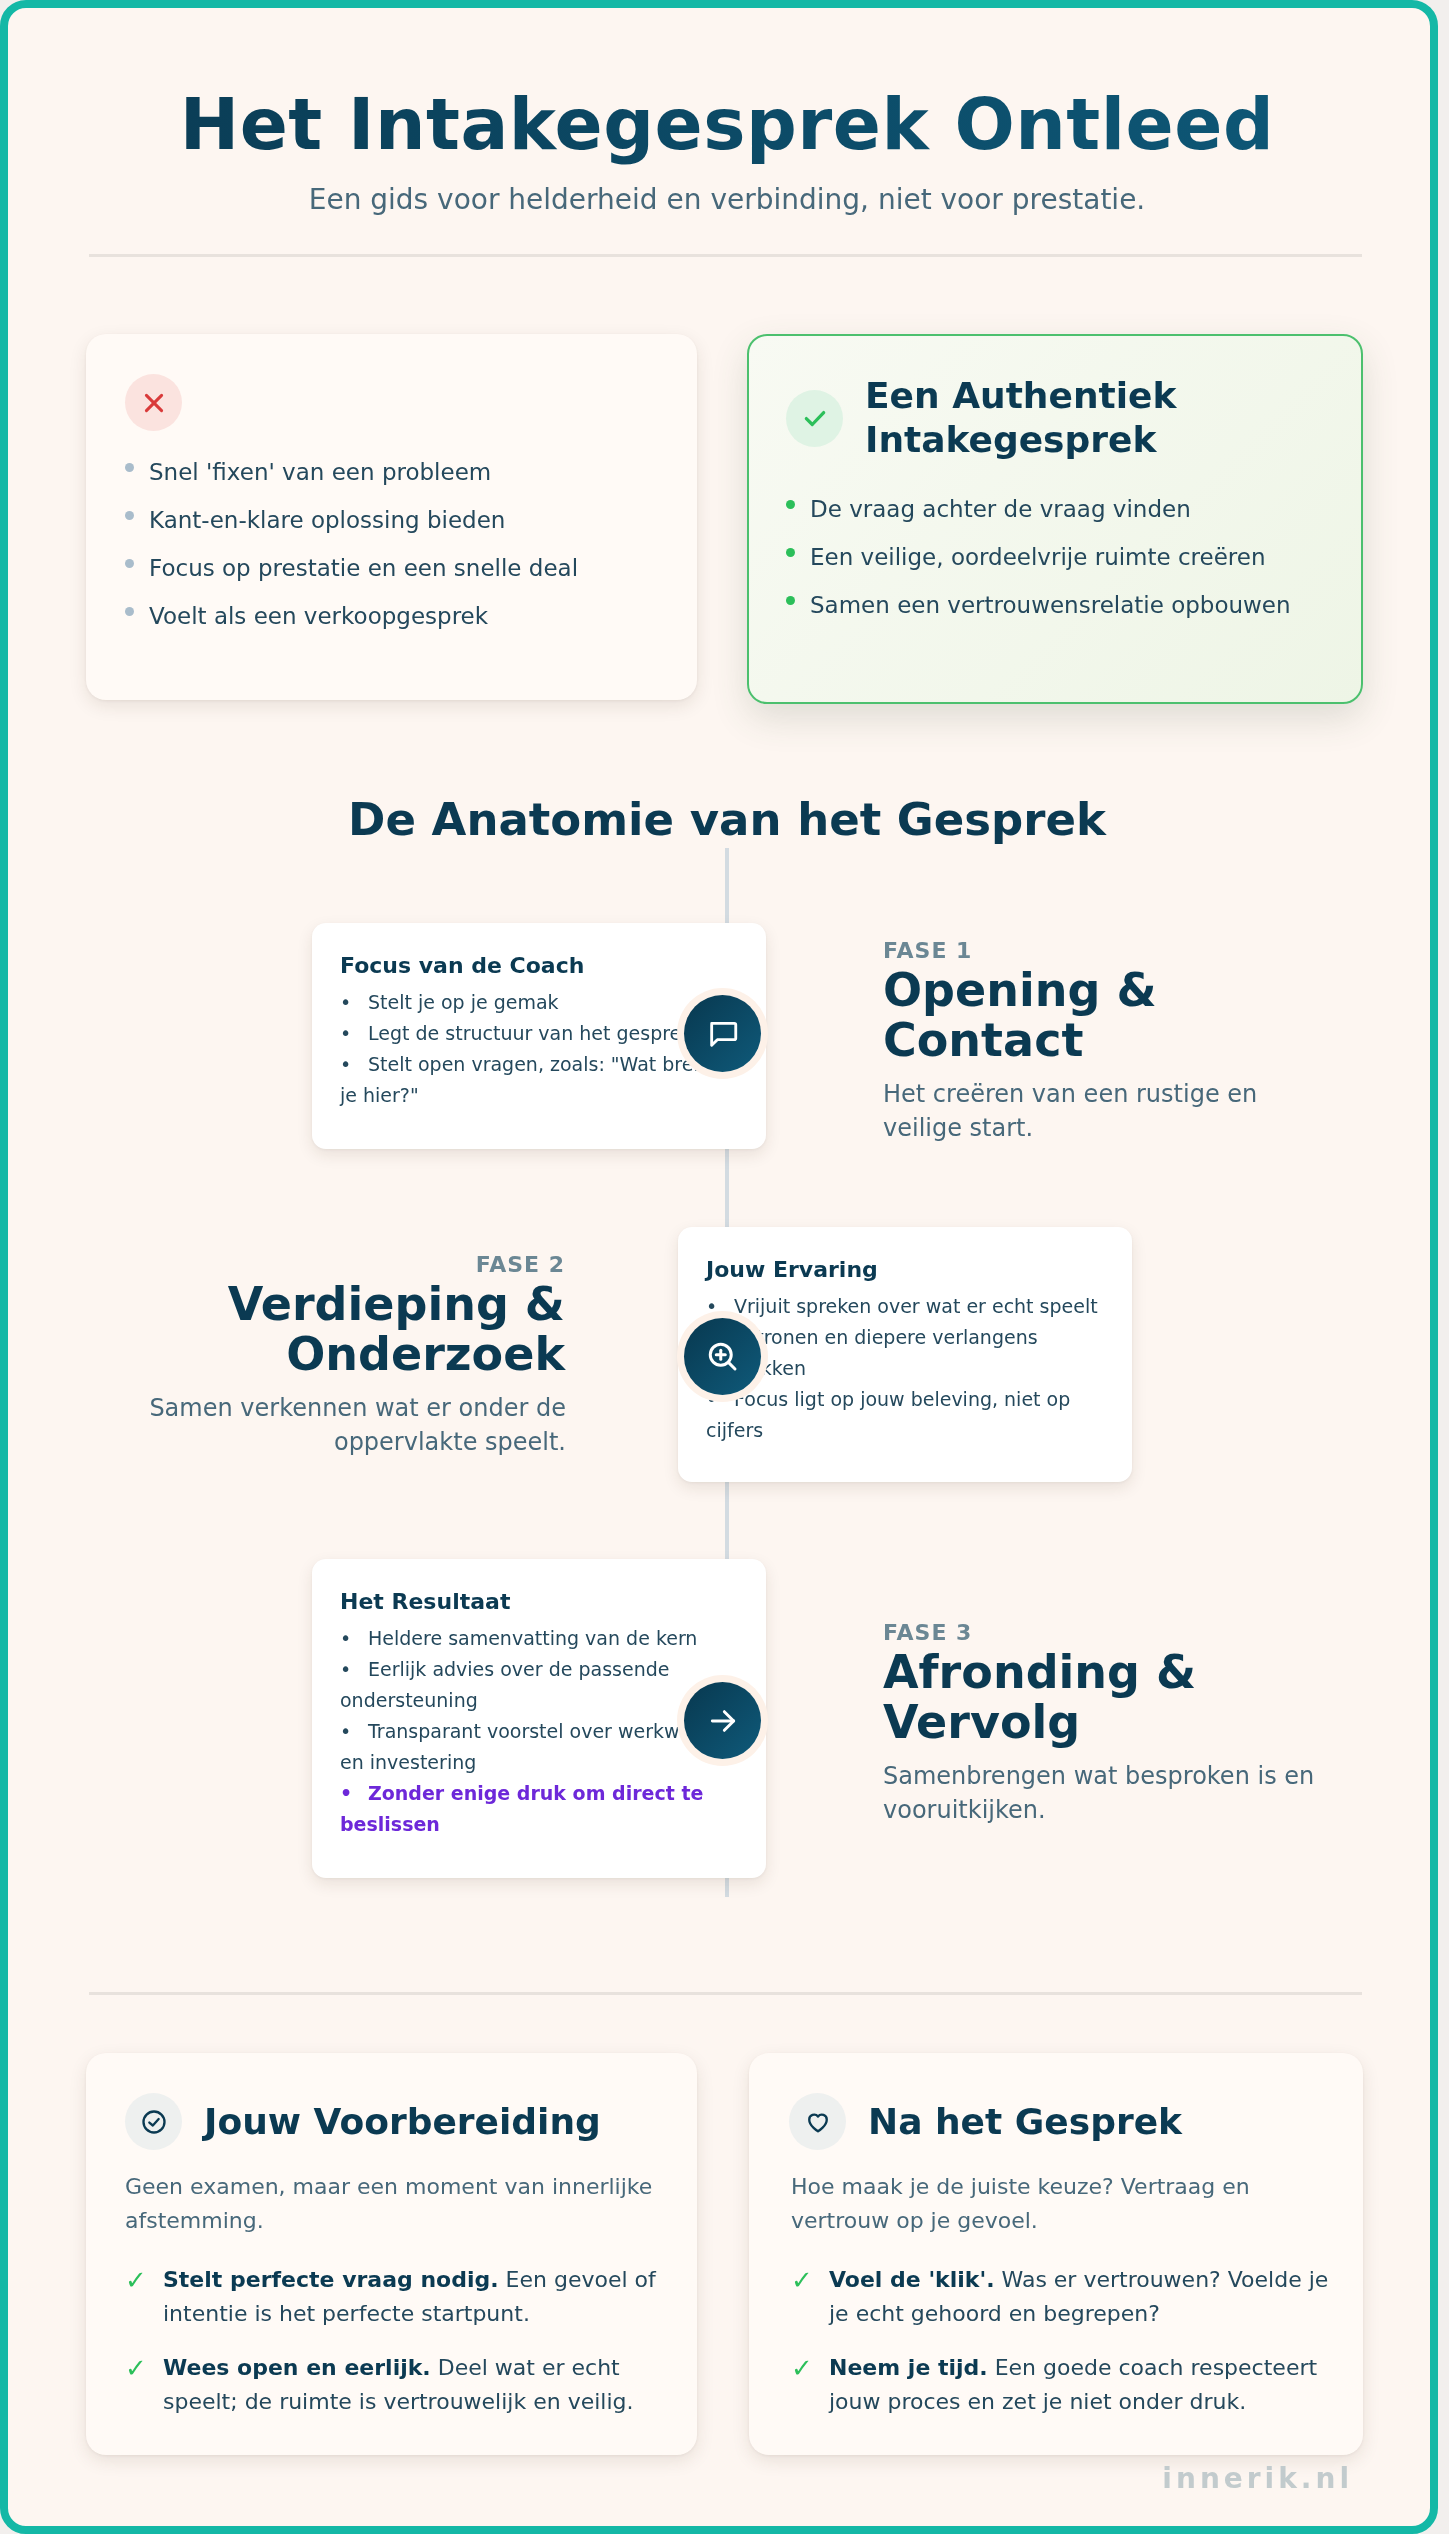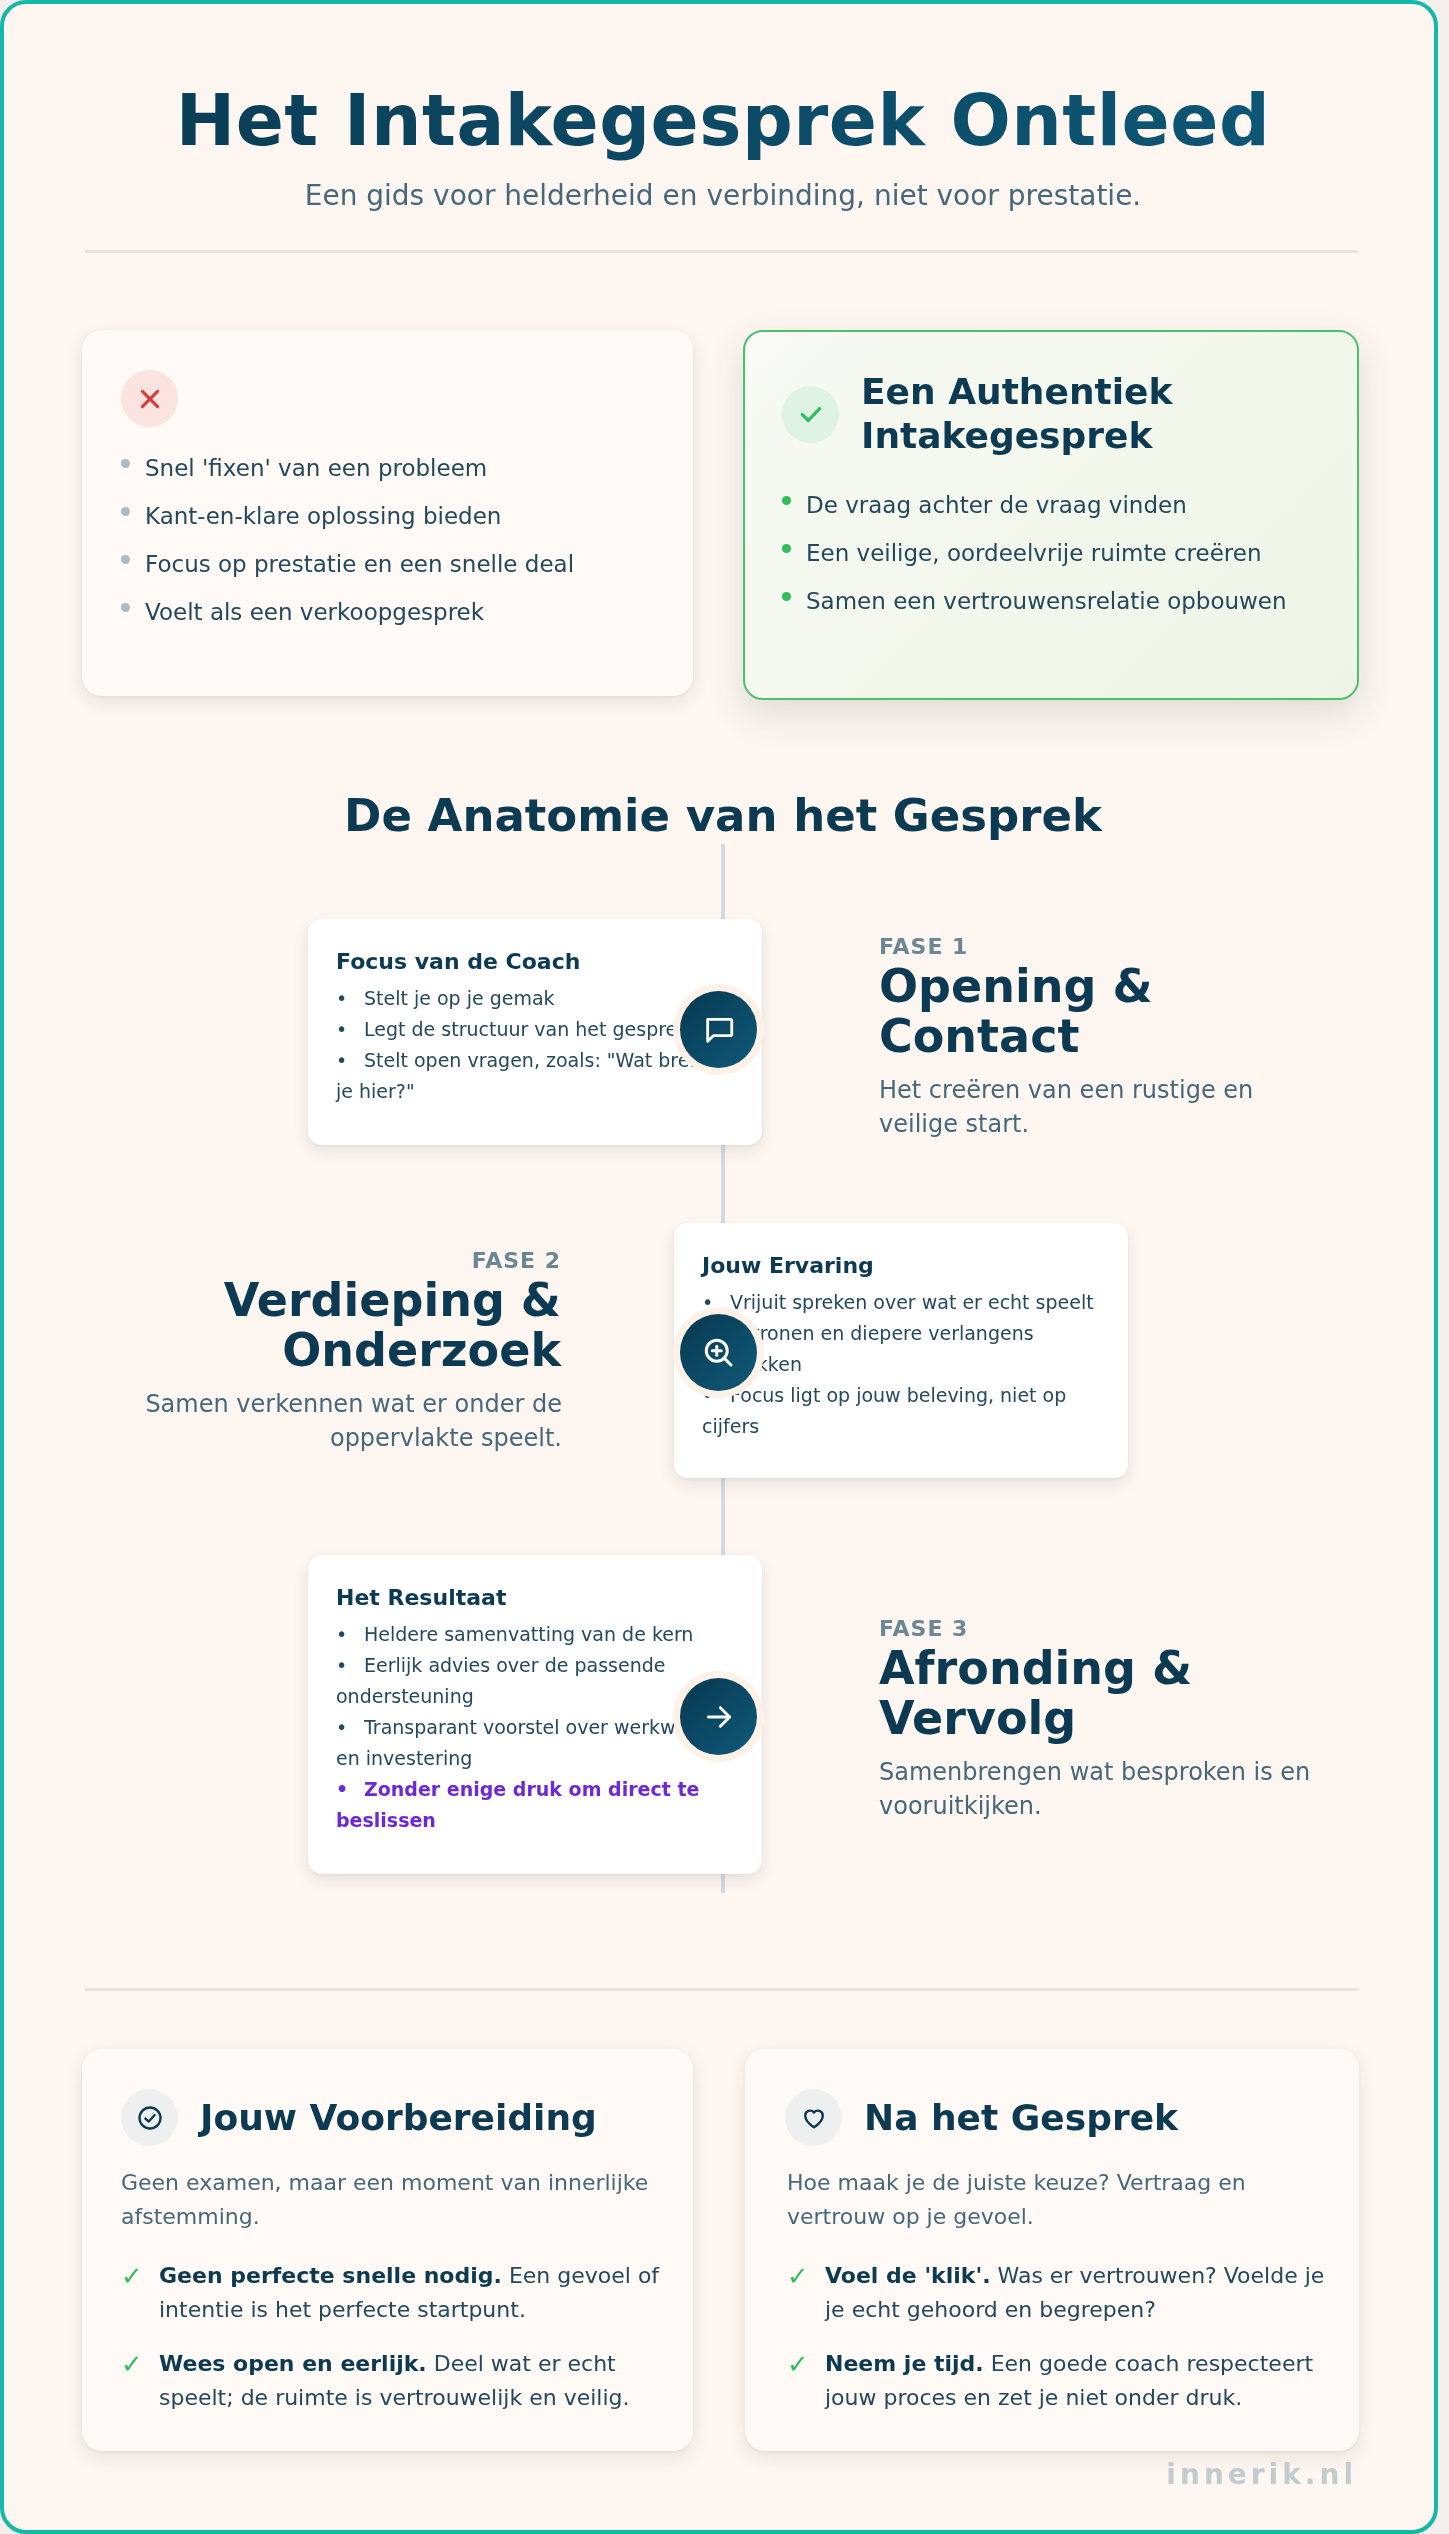--- a/index.html
+++ b/index.html
@@ -1,21 +1,21 @@
 <!DOCTYPE html>
 <html><head>
 <meta charset="utf-8">
 <style>
   * { box-sizing: border-box; margin: 0; padding: 0; }
   html, body { width: 1449px; height: 2534px; background: #f2efed; overflow: hidden; }
   body { font-family: "DejaVu Sans", sans-serif; color: #0b3a52; position: relative; }
 
   .frame {
     position: absolute; left: 0; top: 0; width: 1438px; height: 2534px;
-    background: #fdf6f1; border: 4px solid #14b8a6; border-radius: 26px;
+    background: #fdf6f1; border: 8px solid #14b8a6; border-radius: 26px;
   }
 
   .title {
     position: absolute; left: 0; width: 1438px; top: 73px; text-align: center;
     font-size: 71px; font-weight: bold; line-height: 87px;
     background: linear-gradient(90deg, #0a3a52 0%, #0e5a7a 100%);
     -webkit-background-clip: text; background-clip: text; color: transparent;
     letter-spacing: 0.5px;
   }
   .subtitle {
@@ -218,21 +218,21 @@
       <div class="icon-bubble neutral">
         <svg width="28" height="28" viewBox="0 0 24 24" fill="none" stroke="#0b3a52" stroke-width="2" stroke-linecap="round" stroke-linejoin="round">
             <circle cx="12" cy="12" r="9"></circle>
             <polyline points="8,12.5 11,15 16,9.5"></polyline>
           </svg>
       </div>
       <h3 class="card-title">Jouw Voorbereiding</h3>
     </div>
     <p class="intro" style="left:39px; top:117px; width:554px;">Geen examen, maar een moment van innerlijke afstemming.</p>
     <ul class="checks" style="left:39px; top:210px; width:545px;">
-      <li><span class="ck">✓</span><b>Geen perfecte snelle nodig.</b><span> Een gevoel of intentie is het perfecte startpunt.</span></li>
+      <li><span class="ck">✓</span><b>Stelt perfecte vraag nodig.</b><span> Een gevoel of intentie is het perfecte startpunt.</span></li>
       <li><span class="ck">✓</span><b>Wees open en eerlijk.</b><span> Deel wat er echt speelt; de ruimte is vertrouwelijk en veilig.</span></li>
     </ul>
   </div>
 
   <div class="card" style="left:741px; top:2045px; width:614px; height:402px;">
     <div class="card-head" style="left:40px; top:40px;">
       <div class="icon-bubble neutral">
         <svg width="28" height="28" viewBox="0 0 24 24" fill="none" stroke="#0b3a52" stroke-width="2" stroke-linejoin="round">
             <path d="M12 20s-7.5-4.6-7.5-10A4.2 4.2 0 0 1 12 7.3 4.2 4.2 0 0 1 19.5 10c0 5.4-7.5 10-7.5 10z"></path>
           </svg>

